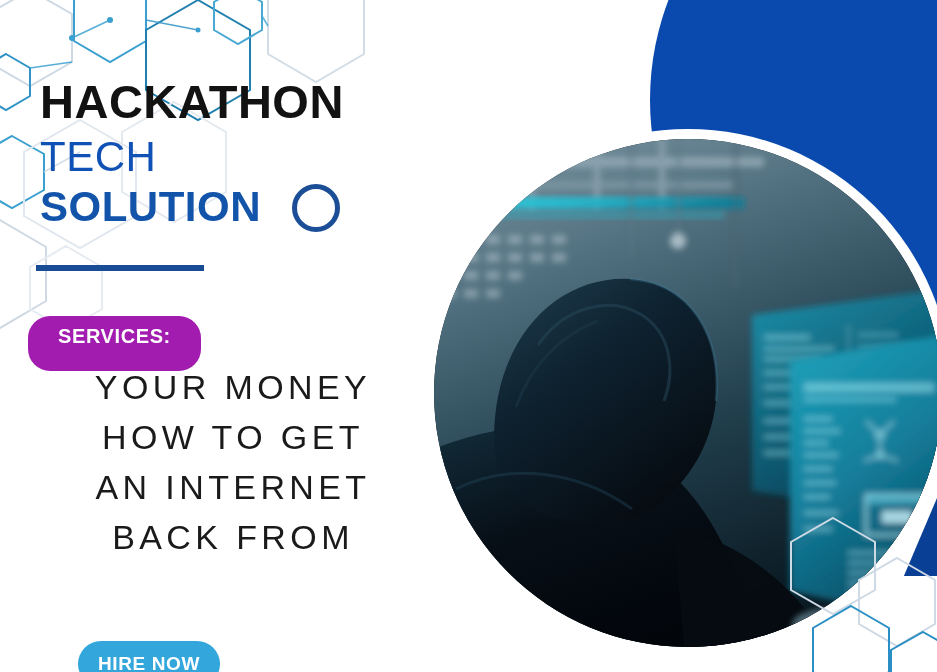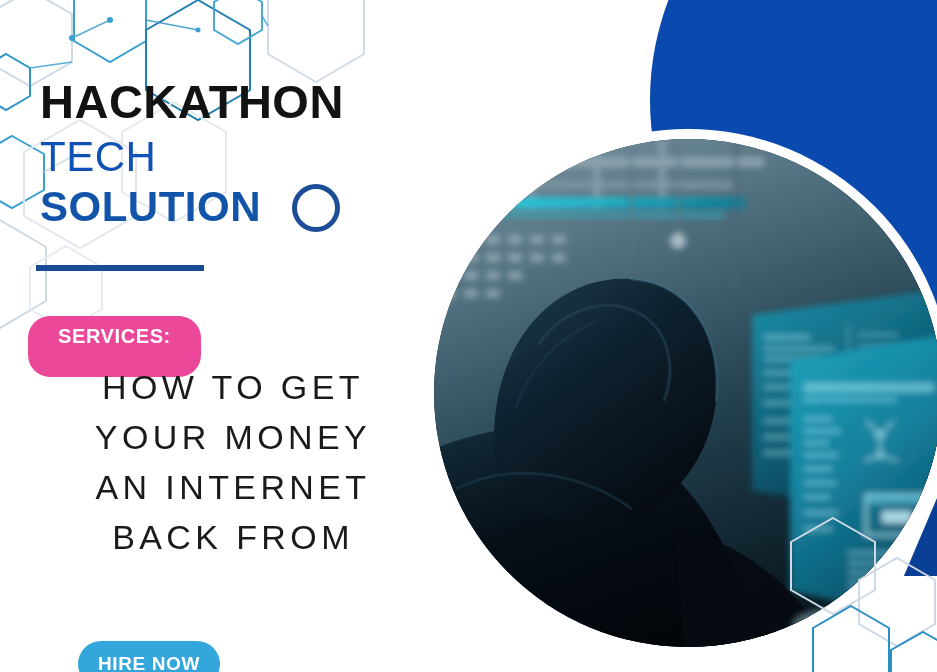--- a/index.html
+++ b/index.html
@@ -137,22 +137,22 @@
     width: 168px;
     height: 6px;
     background: #184d96;
   }
 
   
   #services-badge {
     position: absolute;
     left: 28px;
     top: 316px;
-    padding: 9px 30px 29px 30px;
-    background: #ec4899;
+    padding: 9px 30px 23px 30px;
+    background: #a21caf;
     border-radius: 22px;
     color: #ffffff;
     font-size: 20px;
     font-weight: bold;
     letter-spacing: 0.6px;
   }
 
   
   #headline {
     position: absolute;
@@ -418,21 +418,21 @@
       <div id="brand-line-3">SOLUTION</div>
       <div id="brand-ring"></div>
     </div>
   </div>
 
   <div id="divider-rule"></div>
 
   <div id="services-badge">SERVICES:</div>
 
   <div id="headline">
+    <div class="headline-line">YOUR MONEY</div>
     <div class="headline-line">HOW TO GET</div>
-    <div class="headline-line">YOUR MONEY</div>
     <div class="headline-line">AN INTERNET</div>
     <div class="headline-line">BACK FROM</div>
   </div>
 
   <button id="hire-now-button">HIRE NOW</button>
 
 </div>
 
 </body></html>

